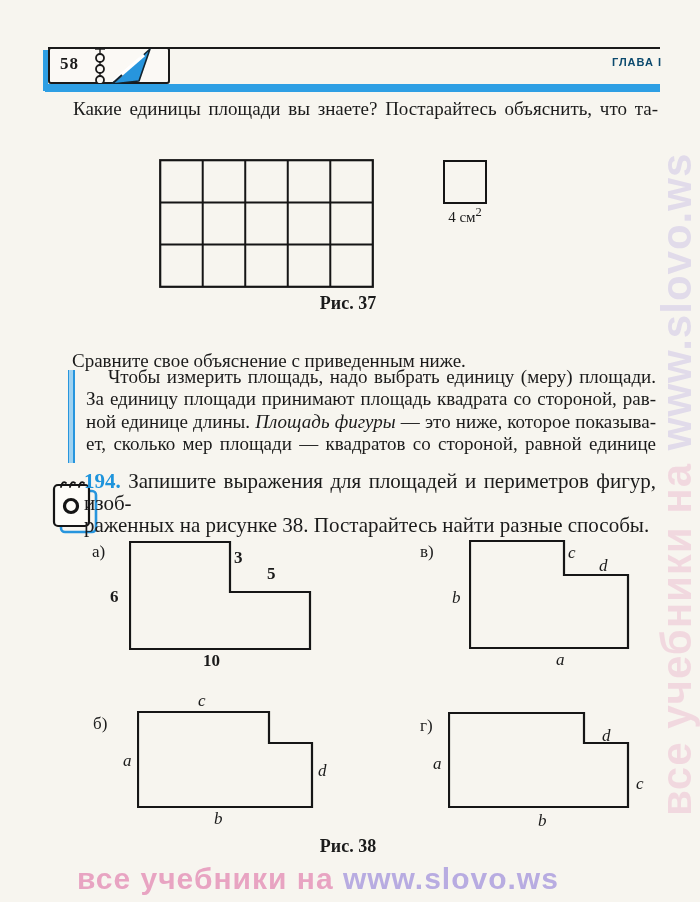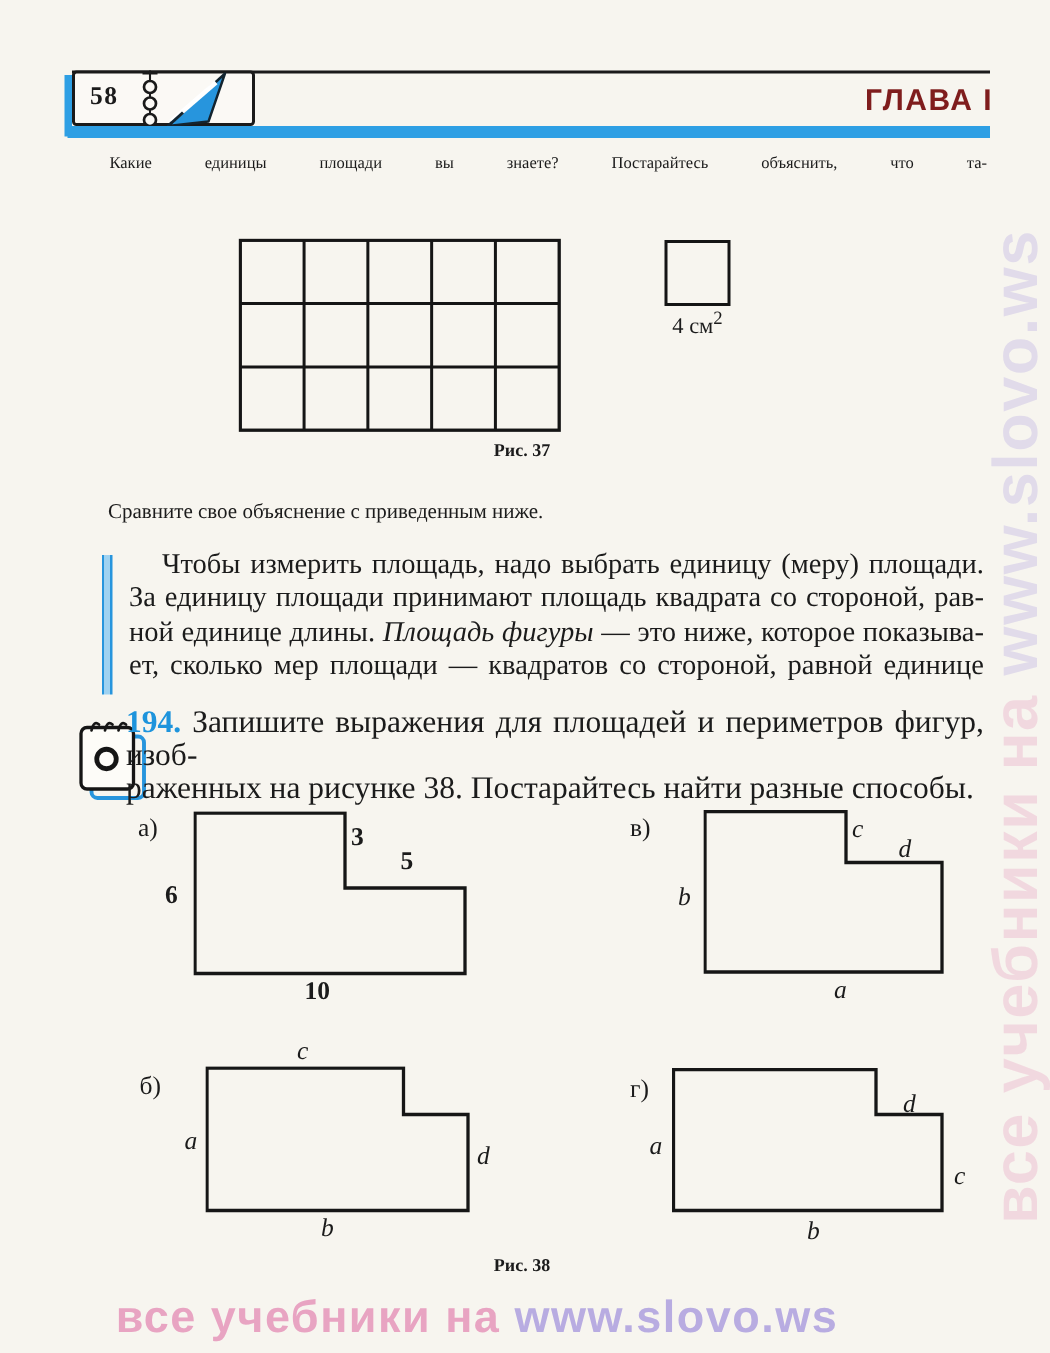--- a/index.html
+++ b/index.html
@@ -10,38 +10,38 @@
     color:#1b1b1b;
   }
   .abs{position:absolute;}
   
   .hdr-topline{left:48px;top:47px;width:612px;height:2px;background:#1a1a1a;}
   .page-box{left:48px;top:47px;width:122px;height:37px;border:2px solid #1a1a1a;
     border-radius:3px;background:#fbf9f5;box-sizing:border-box;}
   .blue-strip{left:43px;top:50px;width:5px;height:41px;background:#2e9fe4;}
   .page-num{left:60px;top:54px;font-size:17px;font-weight:bold;letter-spacing:1px;}
   .chapter{right:38px;top:56px;font-family:"Liberation Sans",sans-serif;
-    font-weight:bold;font-size:20px;letter-spacing:1px;color:#7f1d1d;}
+    font-weight:bold;font-size:11px;letter-spacing:1px;color:#0c4a6e;}
   .blue-bar{left:45px;top:84px;width:615px;height:8px;background:#2e9fe4;}
   
-  .bodytext{font-size:11px;line-height:22px;}
+  .bodytext{font-size:19px;line-height:22px;}
   .just{text-align:justify;text-align-last:justify;}
   .indent{text-indent:28px;}
   .intro{left:45px;top:98px;width:613px;}
-  .compare{left:72px;top:334px;font-size:14px;}
+  .compare{left:72px;top:350px;font-size:19px;}
   .quote-bar{left:68px;top:370px;width:7px;height:93px;
     background:linear-gradient(90deg,#2795dd 0 1.5px,#9fd2f1 1.5px 5.5px,#2795dd 5.5px 7px);}
   .quote{left:86px;top:366px;width:570px;font-size:19px;line-height:22.4px;}
   .quote .qindent{text-indent:22px;}
   .problem{left:84px;top:470px;width:572px;font-size:21px;line-height:22px;}
   .pnum{color:#1e94dc;font-weight:bold;}
   
   .unit-square{left:443px;top:160px;width:40px;height:40px;border:2px solid #151515;}
   .unit-label{left:436px;top:205px;width:58px;text-align:center;font-size:15px;}
-  .figcap{font-weight:bold;font-size:12px;text-align:center;}
+  .figcap{font-weight:bold;font-size:18px;text-align:center;}
   .cap37{left:300px;top:293px;width:96px;}
   .cap38{left:293px;top:836px;width:110px;}
   .shape-tag{font-size:17px;}
   .dim-num{font-size:17px;font-weight:bold;}
   .dim-let{font-size:17px;font-style:italic;}
   
   .wm-bottom{left:0;top:862px;width:636px;text-align:center;white-space:nowrap;
     font-family:"Liberation Sans",sans-serif;font-weight:bold;font-size:30px;
     letter-spacing:1px;opacity:.8;}
   .wm-side{left:653px;top:816px;width:724px;height:50px;white-space:nowrap;

